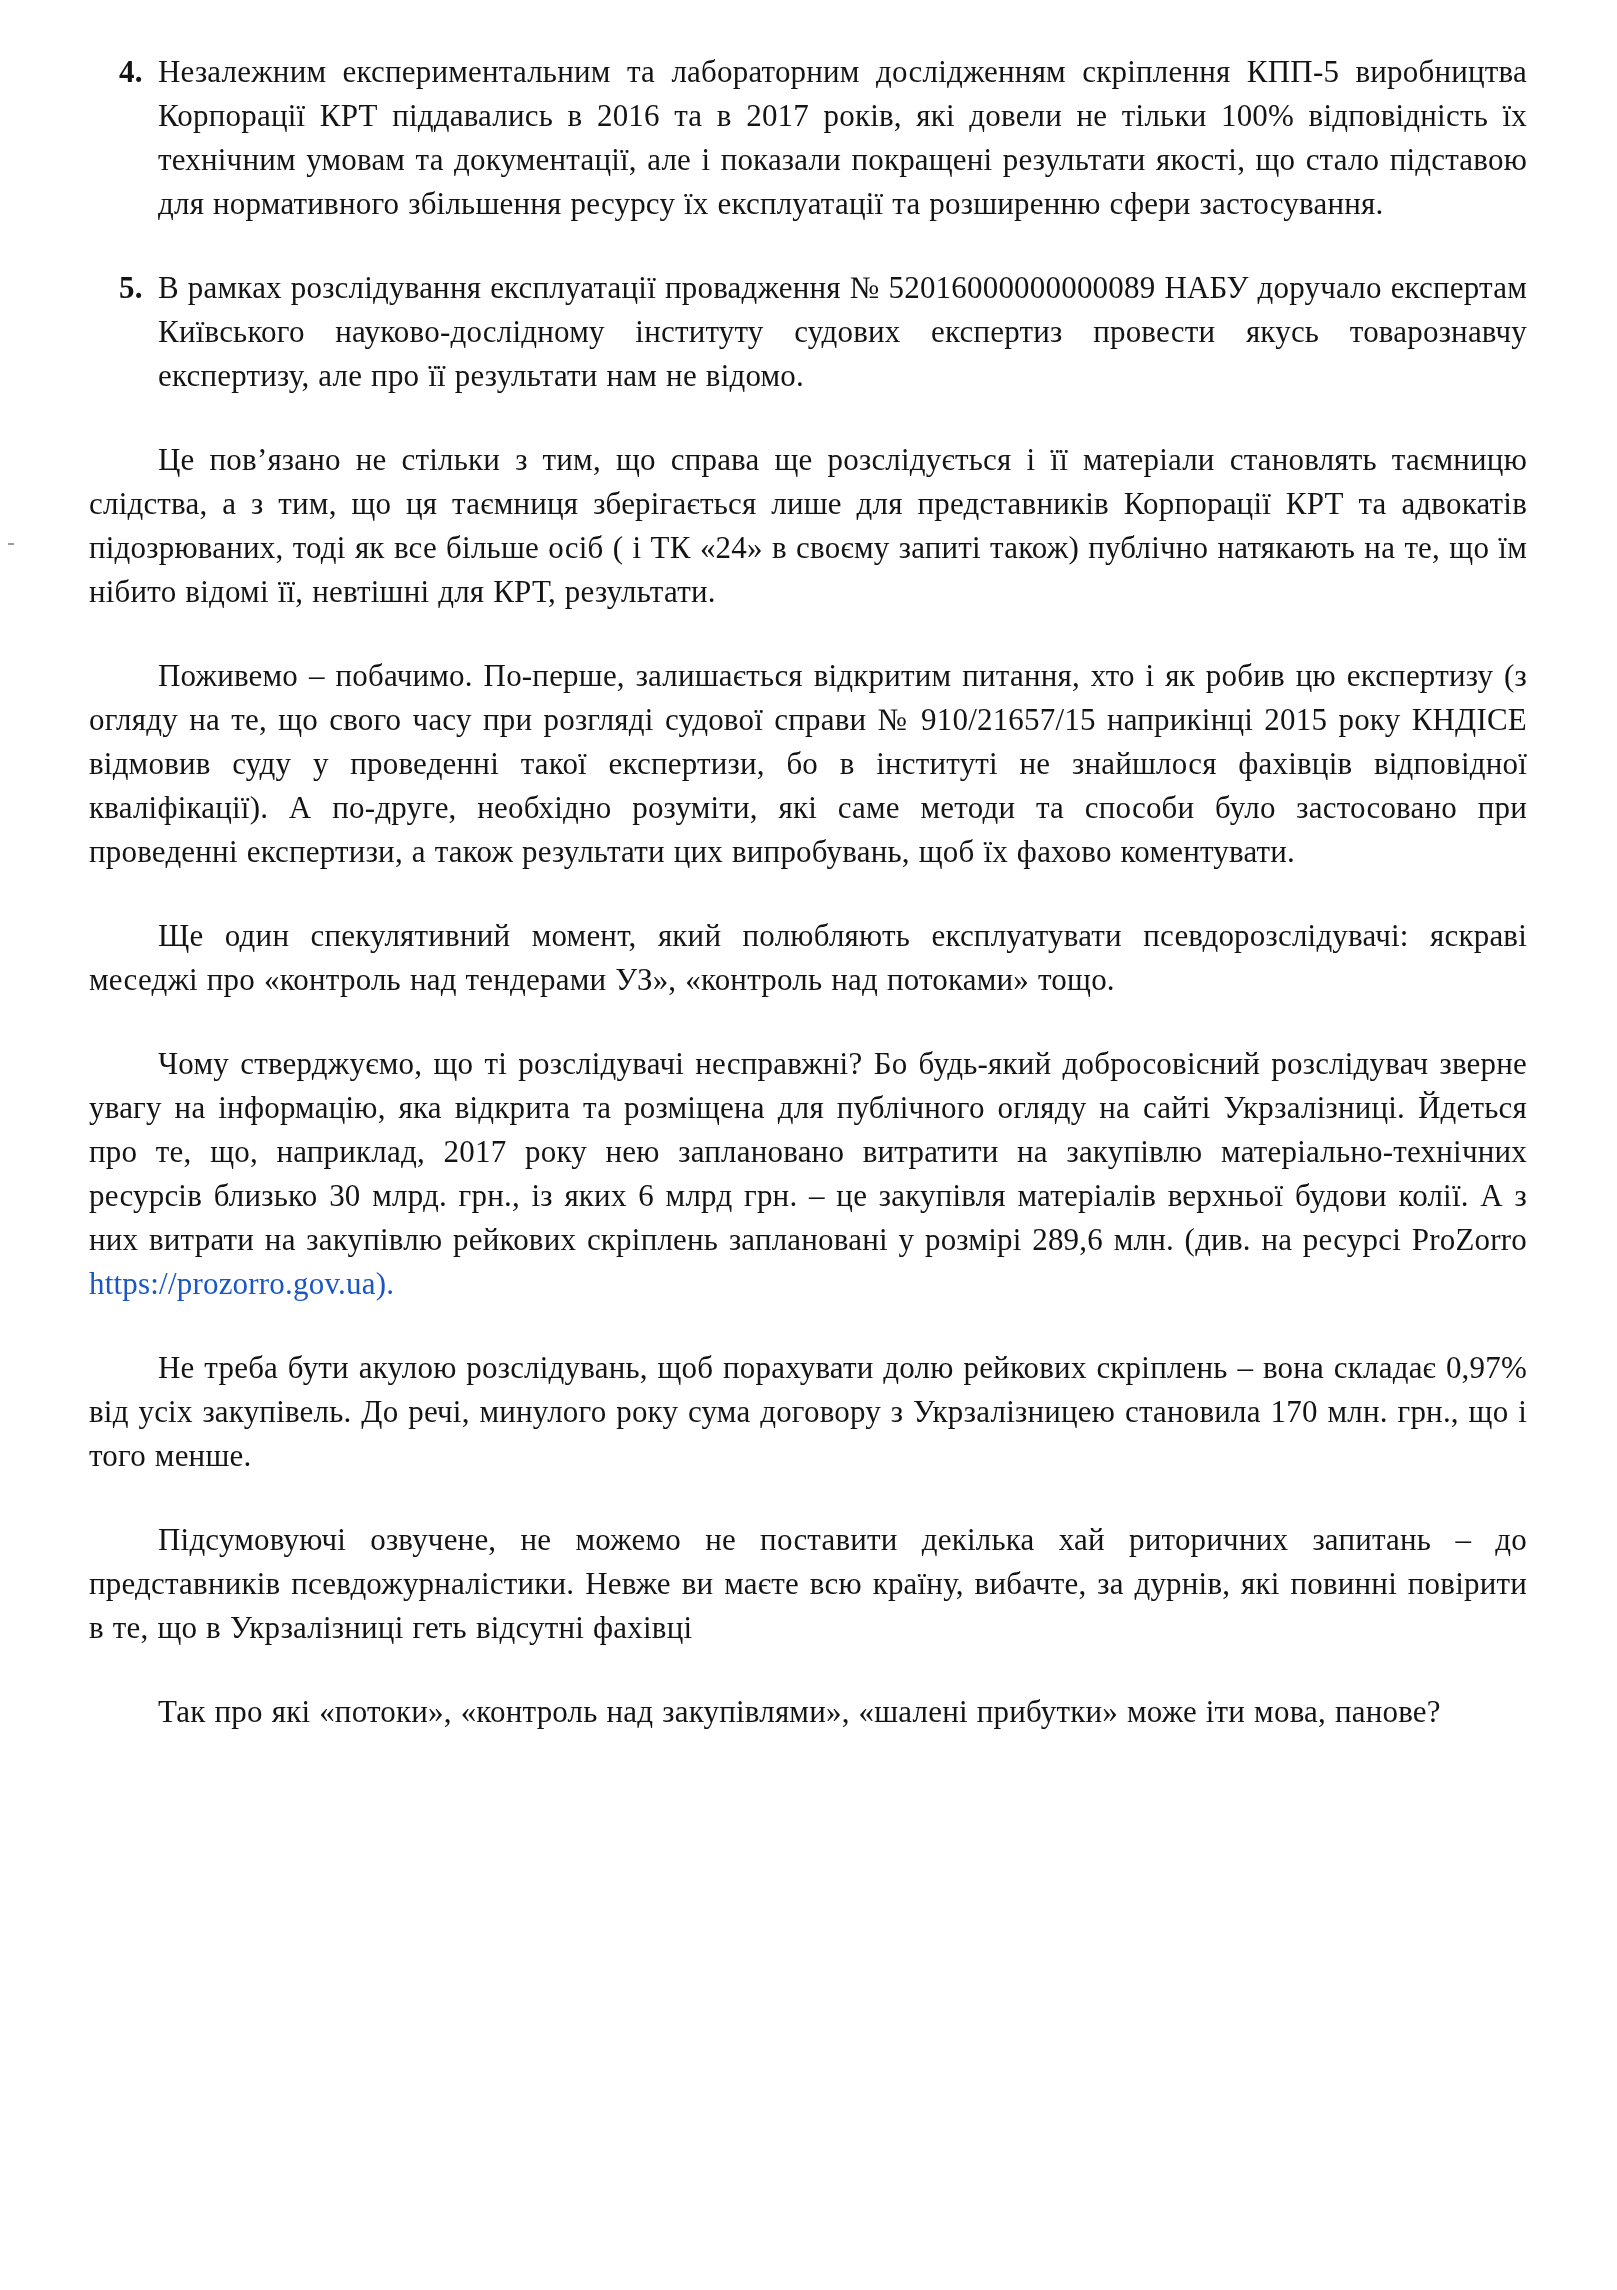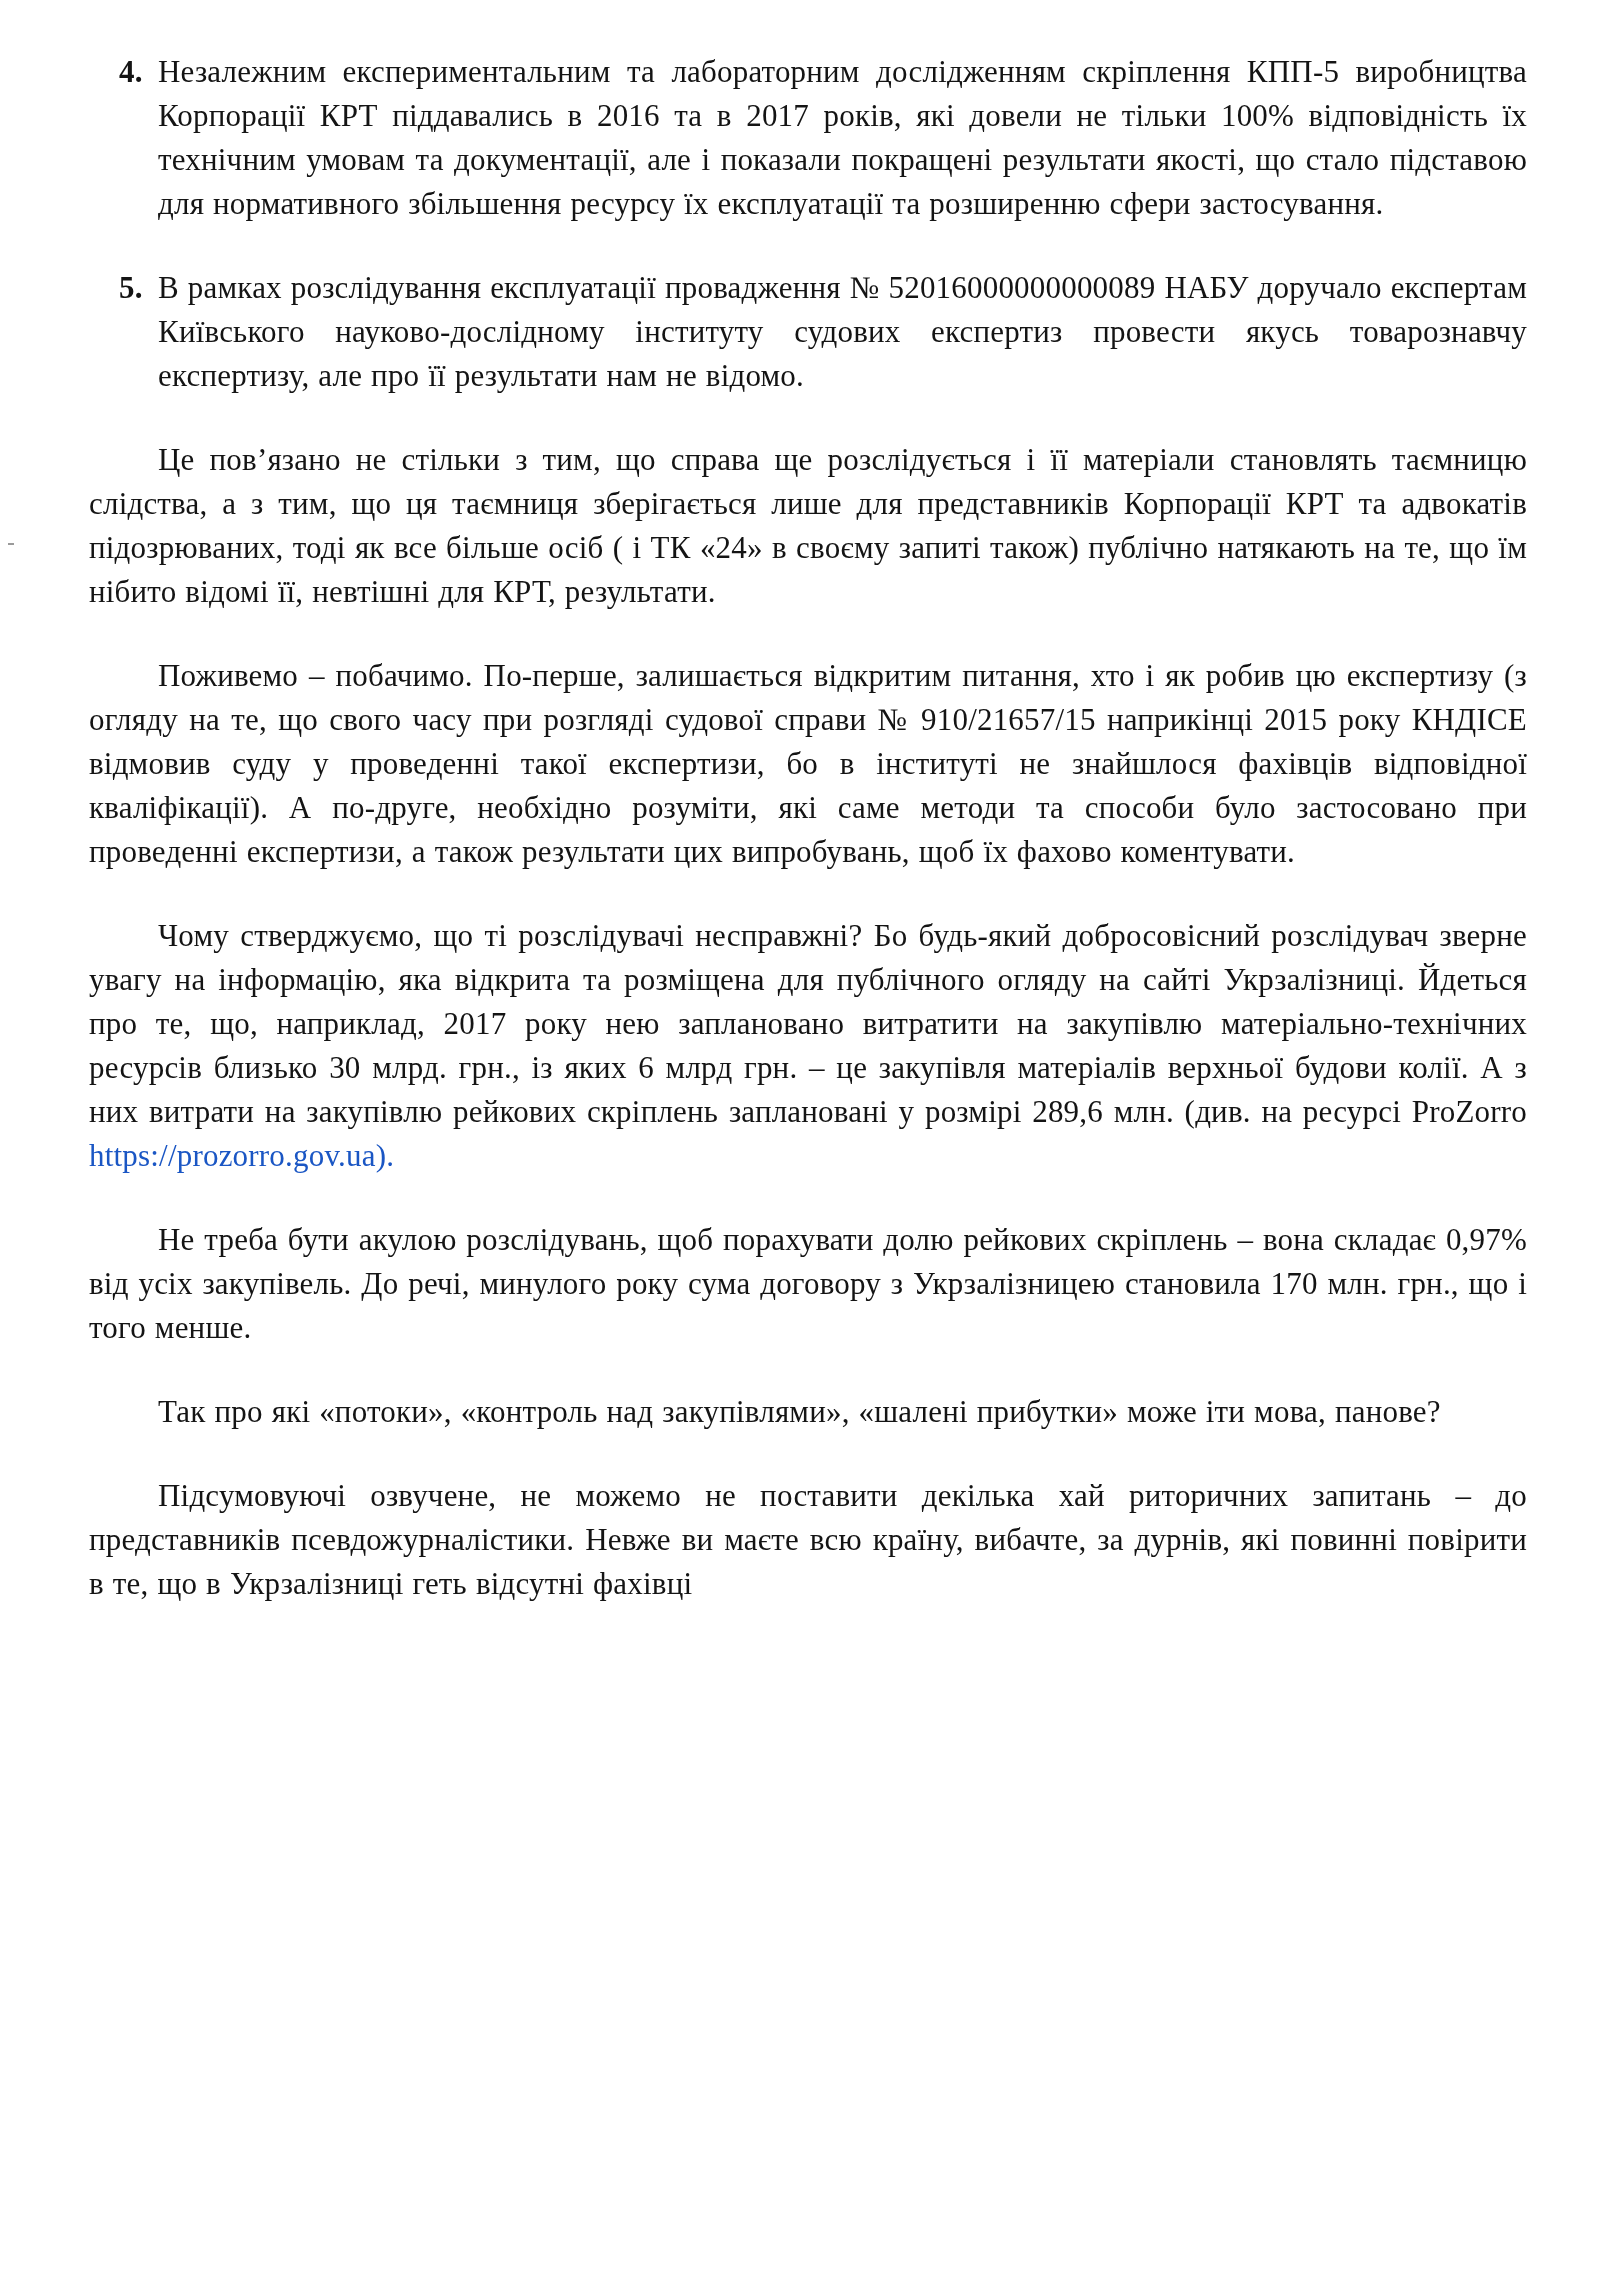--- a/index.html
+++ b/index.html
@@ -64,19 +64,20 @@
 </head>
 <body>
 
 <div class="page">
   <div class="scan-mark"></div>
   <div id="doc-body">
       <p class="para numbered"><span class="num">4.</span><span class="b">Незалежним експериментальним та лабораторним дослідженням скріплення КПП-5 виробництва Корпорації КРТ </span><span>піддавались в 2016 та в 2017 років, які </span><span class="b">довели не тільки 100% відповідність їх технічним умовам та документації, але і показали покращені результати якості</span><span>, що стало підставою для нормативного збільшення ресурсу їх експлуатації та розширенню сфери застосування.</span></p>
       <p class="para numbered"><span class="num">5.</span><span class="b">В рамках розслідування експлуатації провадження № </span><span>52016000000000089 НАБУ доручало експертам Київського науково-дослідному інституту судових експертиз провести якусь товарознавчу експертизу, але </span><span class="b">про її результати нам не відомо.</span></p>
       <p class="para body"><span>Це пов’язано не стільки з тим, що справа ще розслідується і її матеріали становлять таємницю слідства, а з тим, що ця таємниця зберігається лише для представників Корпорації КРТ та адвокатів підозрюваних, тоді як все більше осіб ( і ТК «24» в своєму запиті також) публічно натякають на те, що їм нібито відомі її, невтішні для КРТ, результати.</span></p>
       <p class="para body"><span>Поживемо – побачимо. По-перше, залишається відкритим питання, хто і як робив цю експертизу (з огляду на те, що свого часу при розгляді судової справи № 910/21657/15 наприкінці 2015 року КНДІСЕ відмовив суду у проведенні такої експертизи, бо в інституті не знайшлося фахівців відповідної кваліфікації). А по-друге, необхідно розуміти, які саме методи та способи було застосовано при проведенні експертизи, а також результати цих випробувань, щоб їх фахово коментувати.</span></p>
+      <p class="para body"><span>Ще один спекулятивний момент, який полюбляють експлуатувати псевдорозслідувачі: яскраві меседжі про «контроль над тендерами УЗ», «контроль над потоками» тощо.</span></p>
       <p class="para body"><span>Чому стверджуємо, що ті розслідувачі несправжні? Бо будь-який добросовісний розслідувач зверне увагу на інформацію, яка відкрита та розміщена для публічного огляду на сайті Укрзалізниці. Йдеться про те, що, наприклад, 2017 року нею заплановано витратити на закупівлю матеріально-технічних ресурсів близько </span><span class="b">30 млрд. грн</span><span>., із яких </span><span class="b">6 млрд грн</span><span>. – це закупівля матеріалів верхньої будови колії. А з них витрати на закупівлю рейкових скріплень заплановані у розмірі </span><span class="b">289,6 млн</span><span>. (див. на ресурсі ProZorro </span><a href="#" class="link">https://prozorro.gov.ua).</a></p>
       <p class="para body"><span class="b">Не треба бути акулою розслідувань, щоб порахувати долю рейкових скріплень – вона складає 0,97% від усіх закупівель. До речі, минулого року сума договору з Укрзалізницею становила 170 млн. грн., що і того менше.</span></p>
+      <p class="para body"><span>Підсумовуючі озвучене, не можемо не поставити декілька хай риторичних запитань – до представників псевдожурналістики. Невже ви маєте всю країну, вибачте, за дурнів, які повинні повірити в те, що в Укрзалізниці геть відсутні фахівці</span></p>
       <p class="para body"><span>Так про які «потоки», «контроль над закупівлями», «шалені прибутки» може іти мова, панове?</span></p>
-      <p class="para body"><span>Підсумовуючі озвучене, не можемо не поставити декілька хай риторичних запитань – до представників псевдожурналістики. Невже ви маєте всю країну, вибачте, за дурнів, які повинні повірити в те, що в Укрзалізниці геть відсутні фахівці</span></p>
     </div>
 </div>
 
 
 </body></html>

